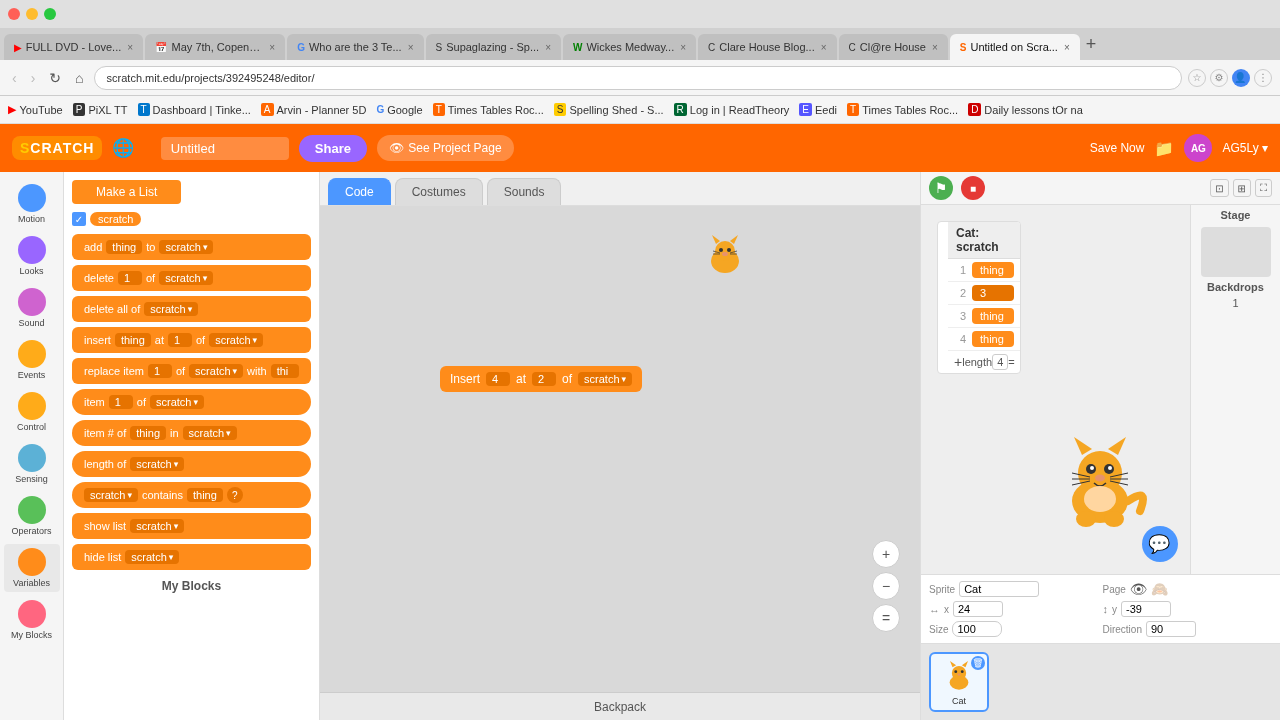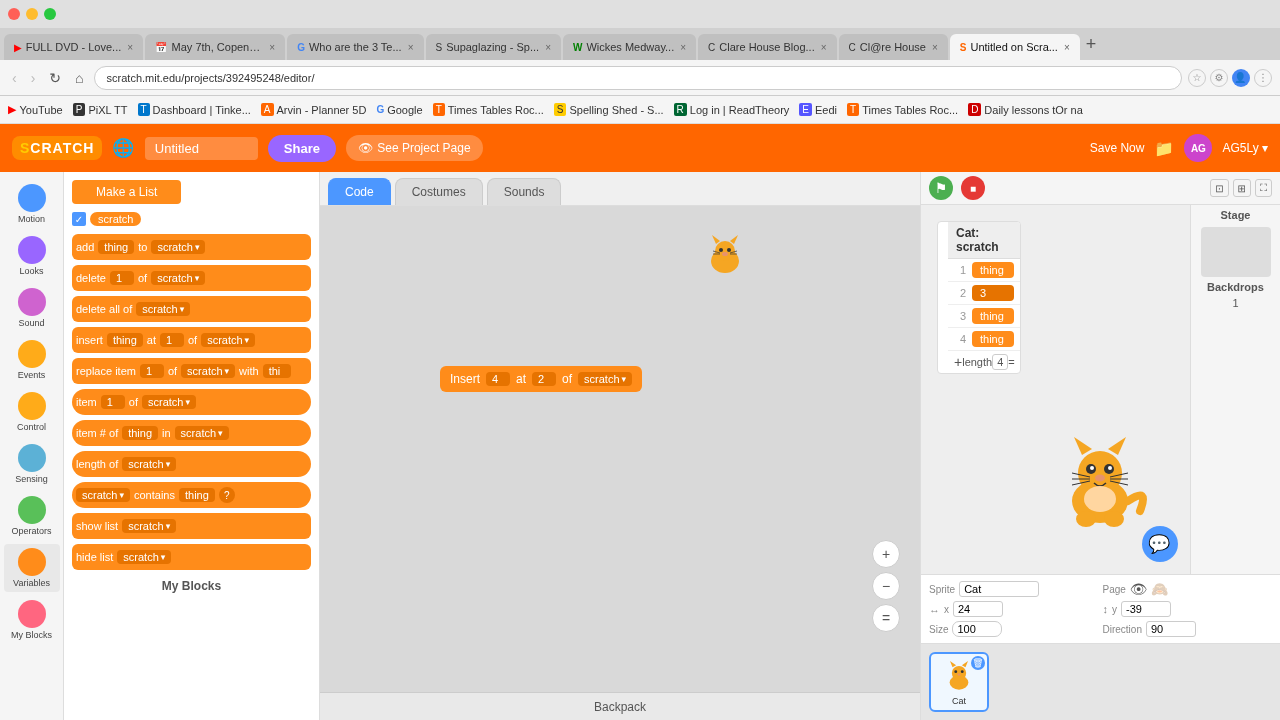--- a/index.html
+++ b/index.html
@@ -135,21 +135,22 @@
       cursor: pointer;
       border-radius: 4px;
     }
     .scratch-title-input {
       background: rgba(255,255,255,0.25);
       border: none;
       border-radius: 4px;
       color: white;
       font-size: 13px;
       padding: 4px 10px;
-      width: 113px;
+      width: 128px;
+      margin-left: 16px;
     }
     .scratch-share-btn {
       background: #9966ff;
       color: white;
       border: none;
       border-radius: 20px;
       padding: 6px 16px;
       font-size: 13px;
       cursor: pointer;
       font-weight: bold;
@@ -255,21 +256,21 @@
     }
 
     .variable-checkbox { display: flex; align-items: center; gap: 4px; margin-bottom: 8px; font-size: 12px; }
 
     .scratch-block {
       display: flex;
       align-items: center;
       background: #ff8c1a;
       color: white;
       border-radius: 6px;
-      padding: 5px 4px;
+      padding: 5px 12px;
       margin-bottom: 5px;
       font-size: 11px;
       gap: 4px;
       cursor: pointer;
       position: relative;
       min-height: 26px;
     }
     .scratch-block.orange { background: #ff8c1a; }
 
     .block-input {

